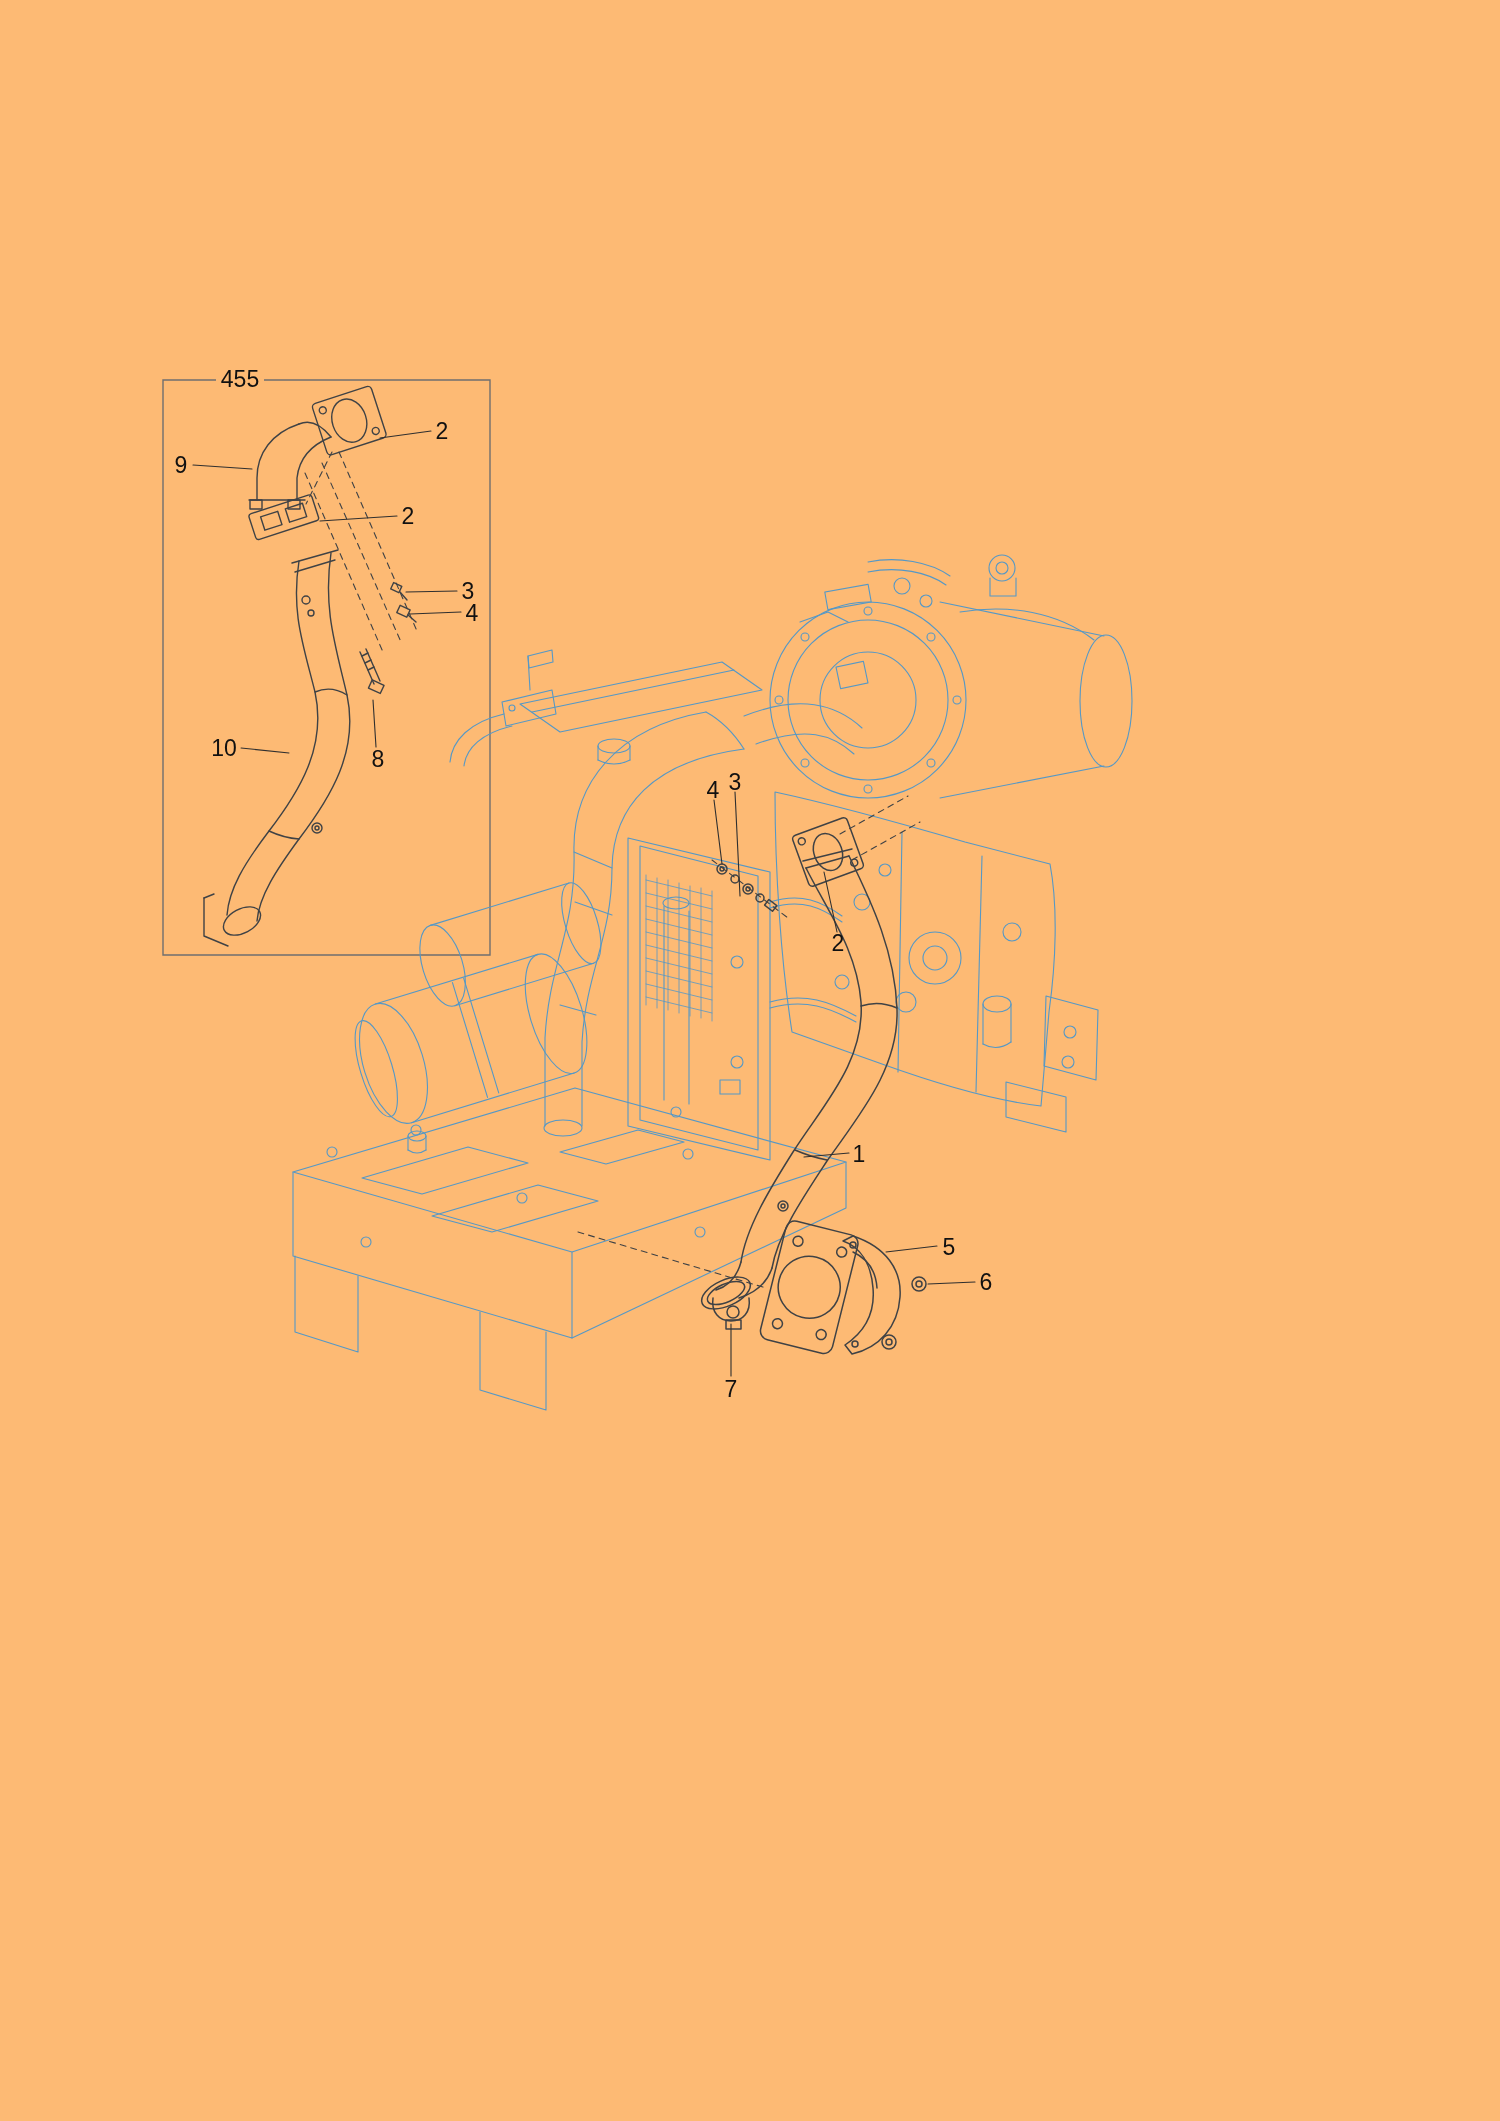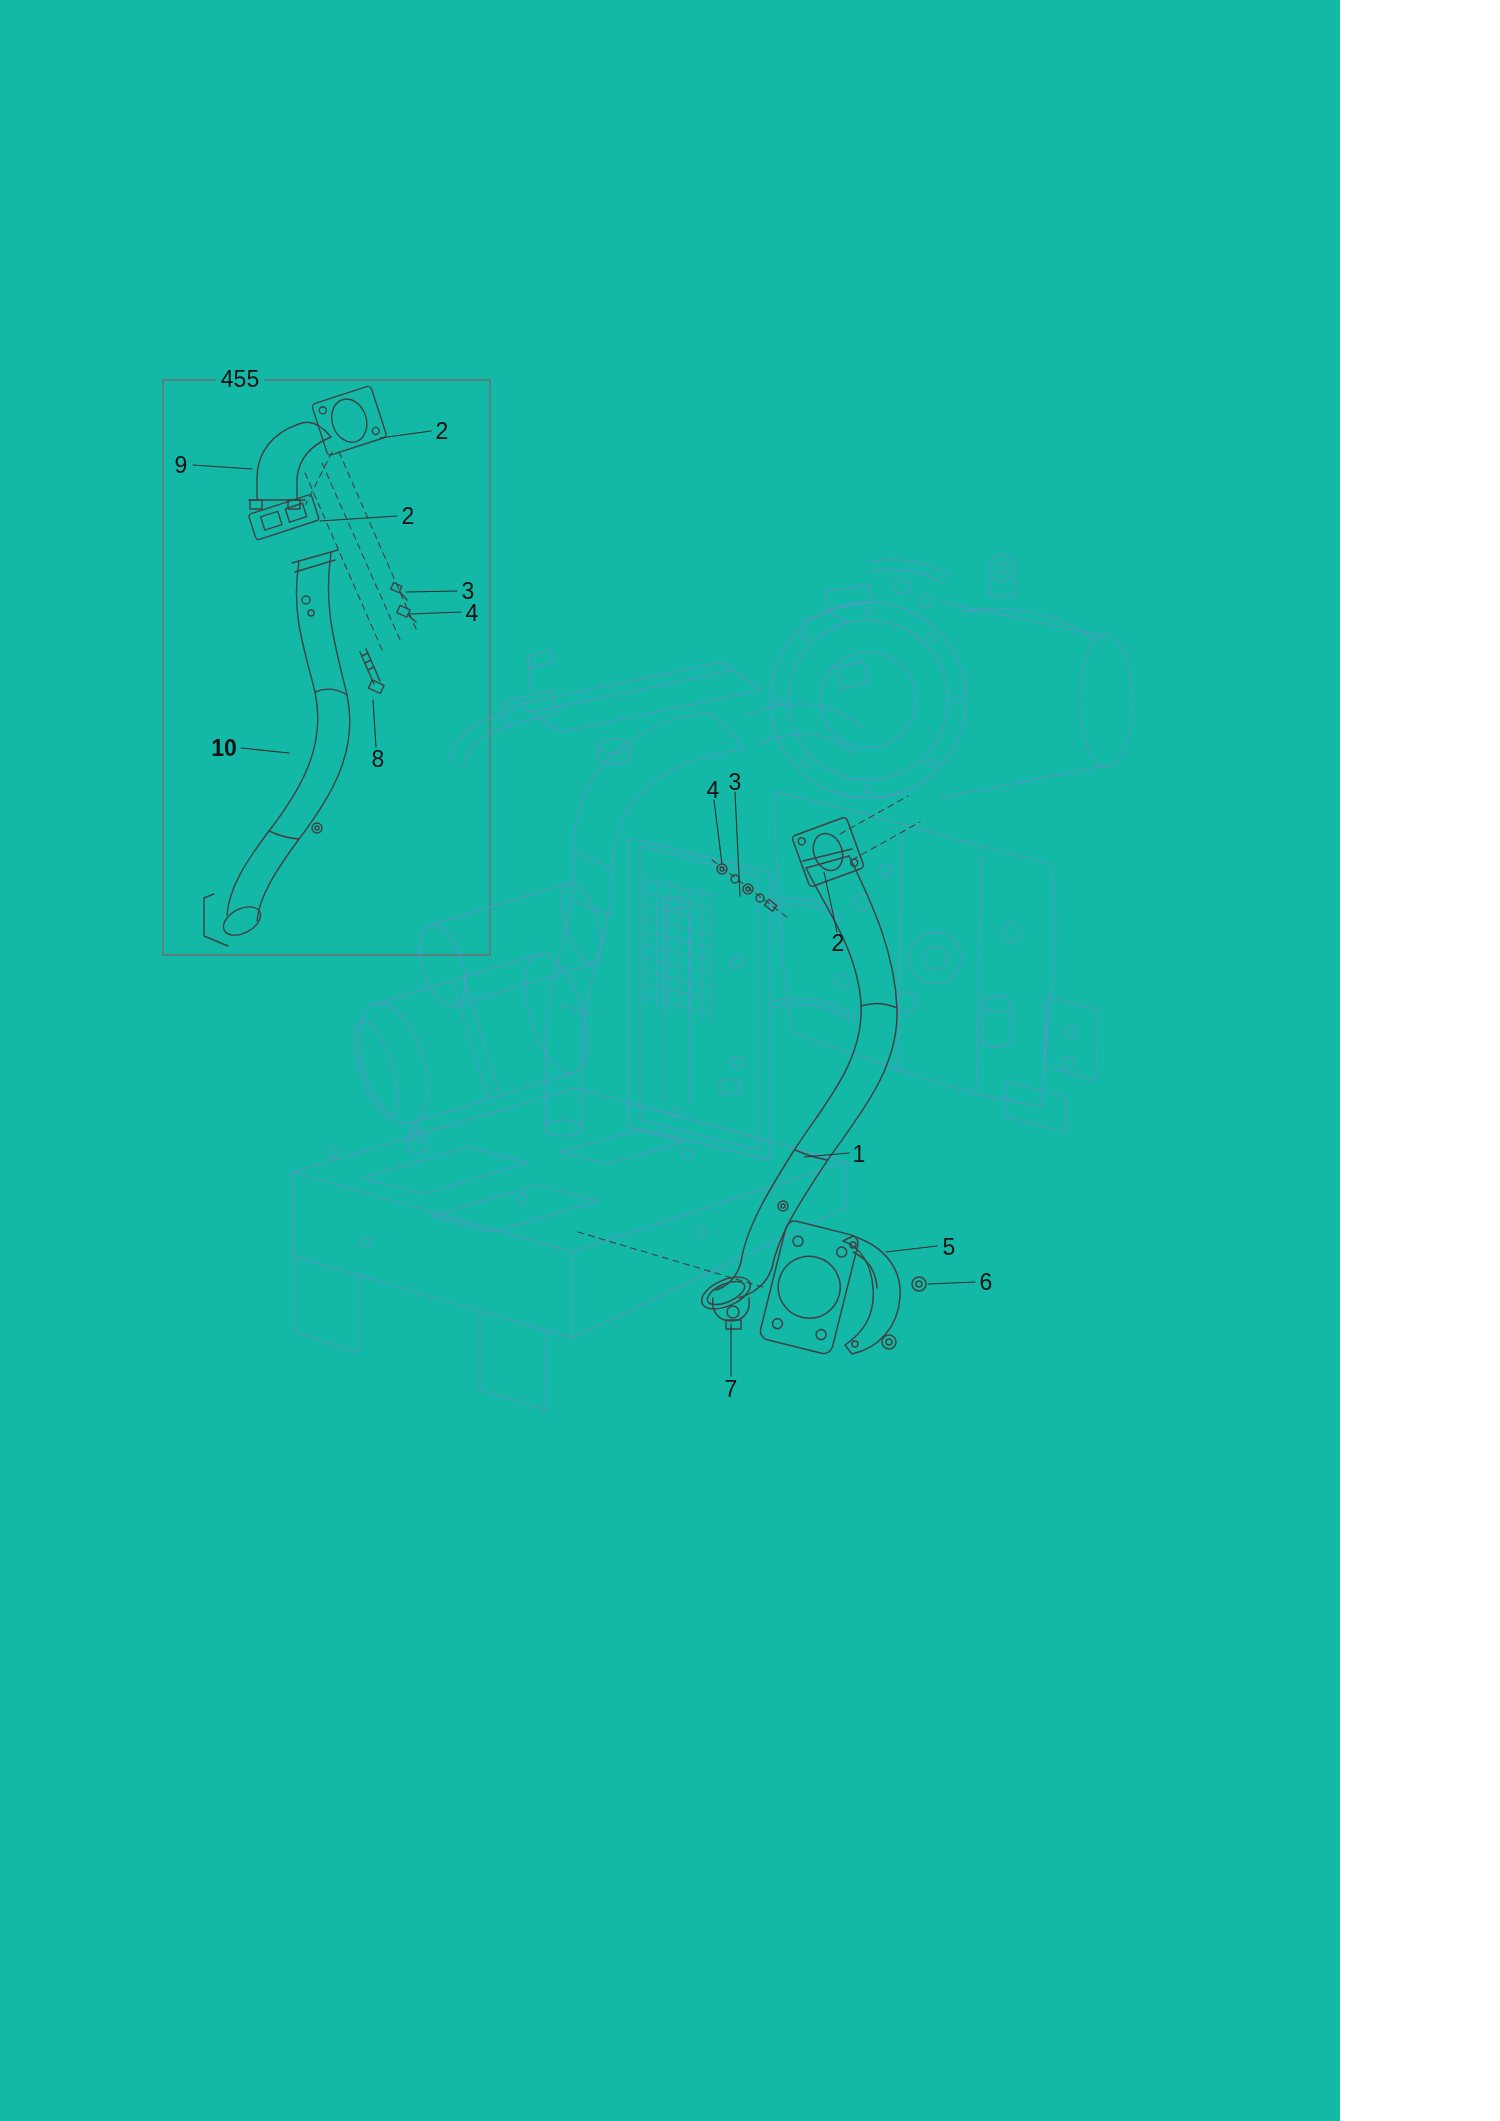--- a/index.html
+++ b/index.html
@@ -1,19 +1,19 @@
 <!DOCTYPE html>
 <html><head>
 <meta charset="utf-8">
 <style>
   html,body{margin:0;padding:0;background:#ffffff;}
   .stage{
     position:relative;
-    width:1340px;height:2121px;
-    background:#14b8a6;
+    width:1500px;height:2121px;
+    background:#fdba74;
     font-family:"Liberation Sans", sans-serif;
     overflow:hidden;
   }
   .stage svg{position:absolute;left:0;top:0;}
   .callout{
     position:absolute;
     transform:translate(-50%,-50%);
     font-family:"Liberation Sans", sans-serif;
     font-size:23px;
     color:#111111;
@@ -338,21 +338,21 @@
     <line x1="731" y1="1376" x2="731" y2="1324"></line>
   </g>
 </svg>
 
 <div class="callout" style="left:240px;top:379px;">455</div>
 <div class="callout" style="left:181px;top:465px;">9</div>
 <div class="callout" style="left:442px;top:431px;">2</div>
 <div class="callout" style="left:408px;top:516px;">2</div>
 <div class="callout" style="left:468px;top:591px;">3</div>
 <div class="callout" style="left:472px;top:613px;">4</div>
-<div class="callout" style="left:224px;top:748px;font-weight:bold;">10</div>
+<div class="callout" style="left:224px;top:748px;">10</div>
 <div class="callout" style="left:378px;top:759px;">8</div>
 <div class="callout" style="left:713px;top:790px;">4</div>
 <div class="callout" style="left:735px;top:782px;">3</div>
 <div class="callout" style="left:838px;top:943px;">2</div>
 <div class="callout" style="left:859px;top:1154px;">1</div>
 <div class="callout" style="left:949px;top:1247px;">5</div>
 <div class="callout" style="left:986px;top:1282px;">6</div>
 <div class="callout" style="left:731px;top:1389px;">7</div>
 
 </div>

